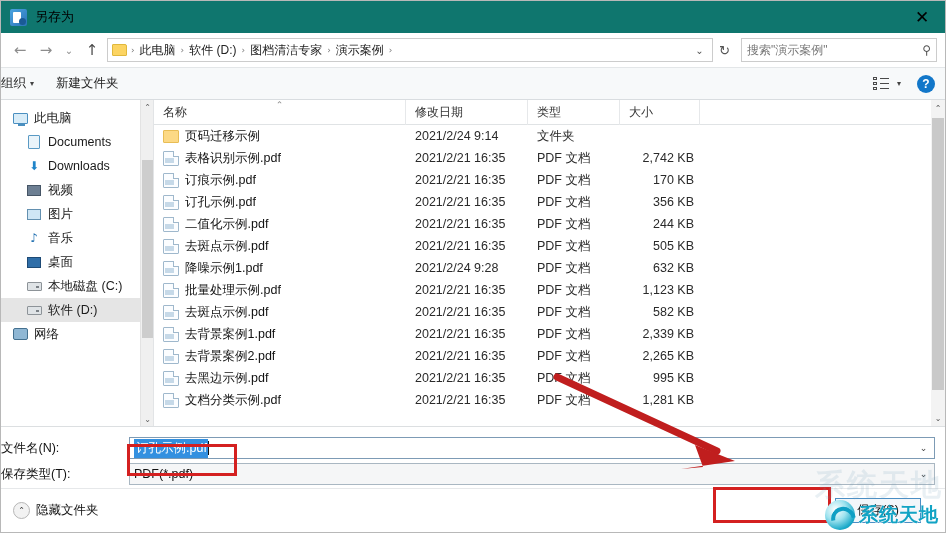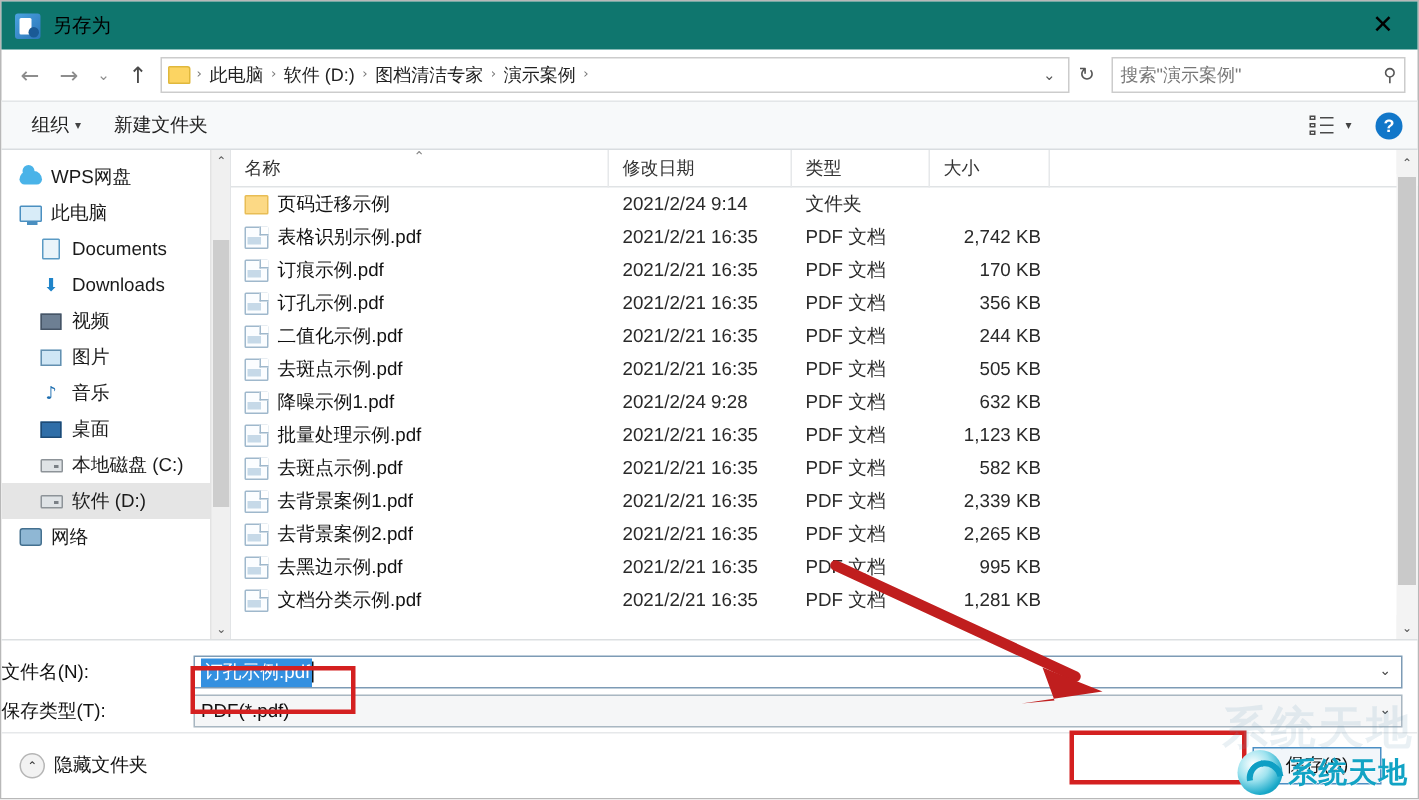--- a/index.html
+++ b/index.html
@@ -88,21 +88,21 @@
     border: 1px solid #cccccc; background: #ffffff;
     display: flex; align-items: center; padding: 0 5px;
   }
   .search-text { font-size: 12px; color: #777; flex: 1 1 auto; white-space: nowrap; }
   .search-icon { font-size: 12px; color: #555; font-family: "DejaVu Sans", sans-serif; }
 
   
   .toolbar {
     height: 33px; flex: 0 0 33px;
     display: flex; align-items: center;
-    padding: 0 10px 0 20px;
+    padding: 0 10px 0 0;
     background: #f7f9fa;
     border-top: 1px solid #e3e6e8;
     border-bottom: 1px solid #d9dde0;
   }
   .tb-item {
     font-size: 12.5px; color: #222;
     display: flex; align-items: center; gap: 4px;
     margin-right: 22px; white-space: nowrap;
   }
   .tb-caret { font-size: 8px; color: #444; font-family: "DejaVu Sans", sans-serif; }
@@ -403,26 +403,20 @@
     </div>
     <div class="help-icon">?</div>
   </div>
 
   <div class="body">
 
     <div class="sidebar">
       <div class="sb-items" id="sidebar-items">
           <div class="sb-item lvl0">
             <span class="sb-ico">
-              <span class="ico-cloud"></span>
-            </span>
-            <span>WPS网盘</span>
-          </div>
-          <div class="sb-item lvl0">
-            <span class="sb-ico">
               <span class="ico-pc"></span>
             </span>
             <span>此电脑</span>
           </div>
           <div class="sb-item lvl1">
             <span class="sb-ico">
               <span class="ico-doc"></span>
             </span>
             <span>Documents</span>
           </div>

